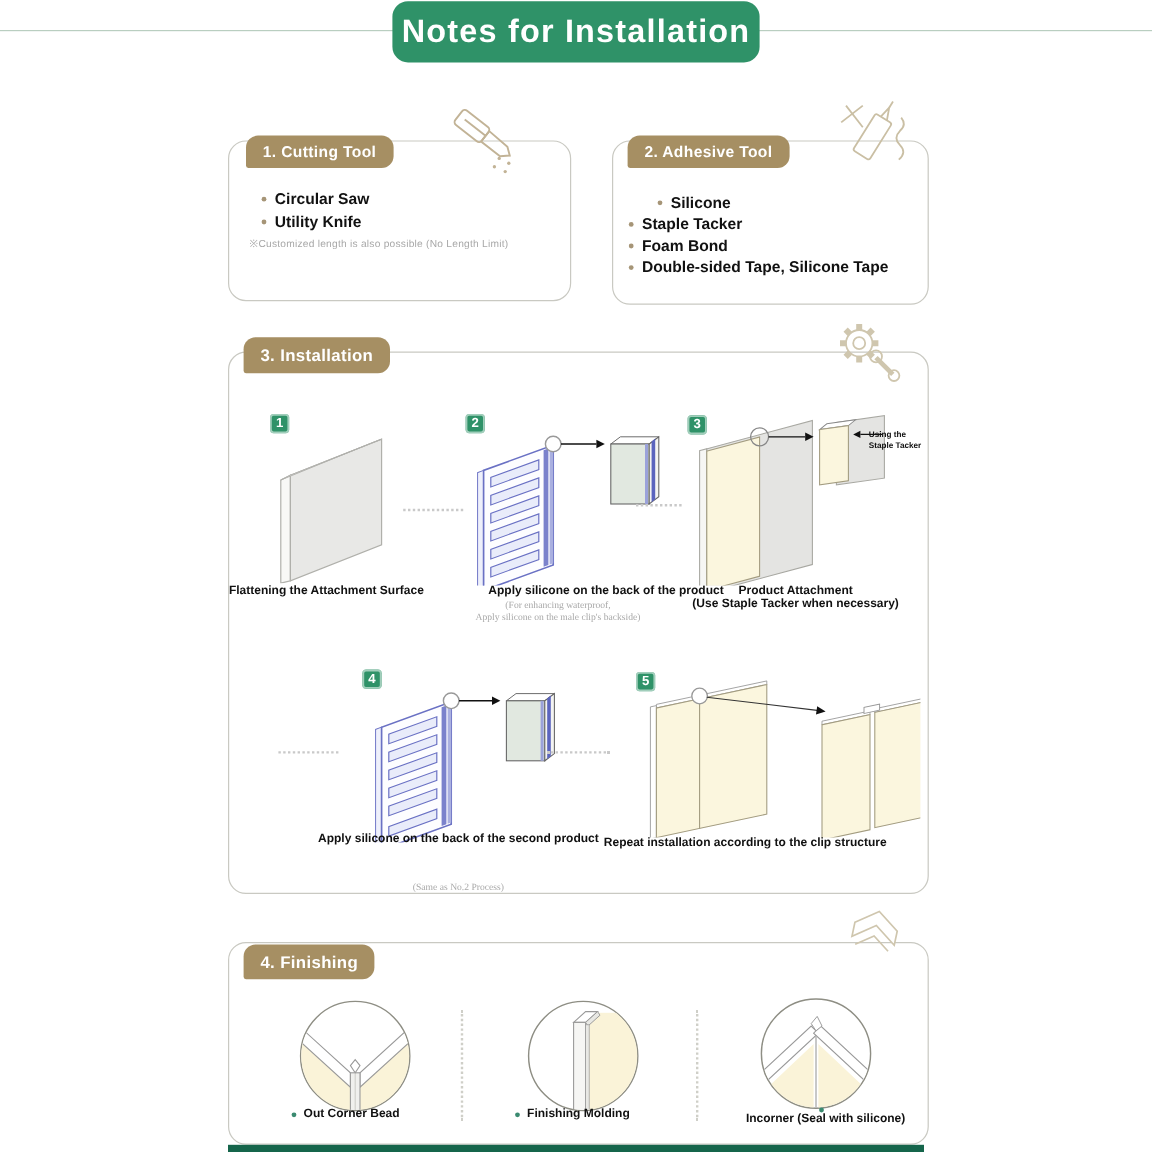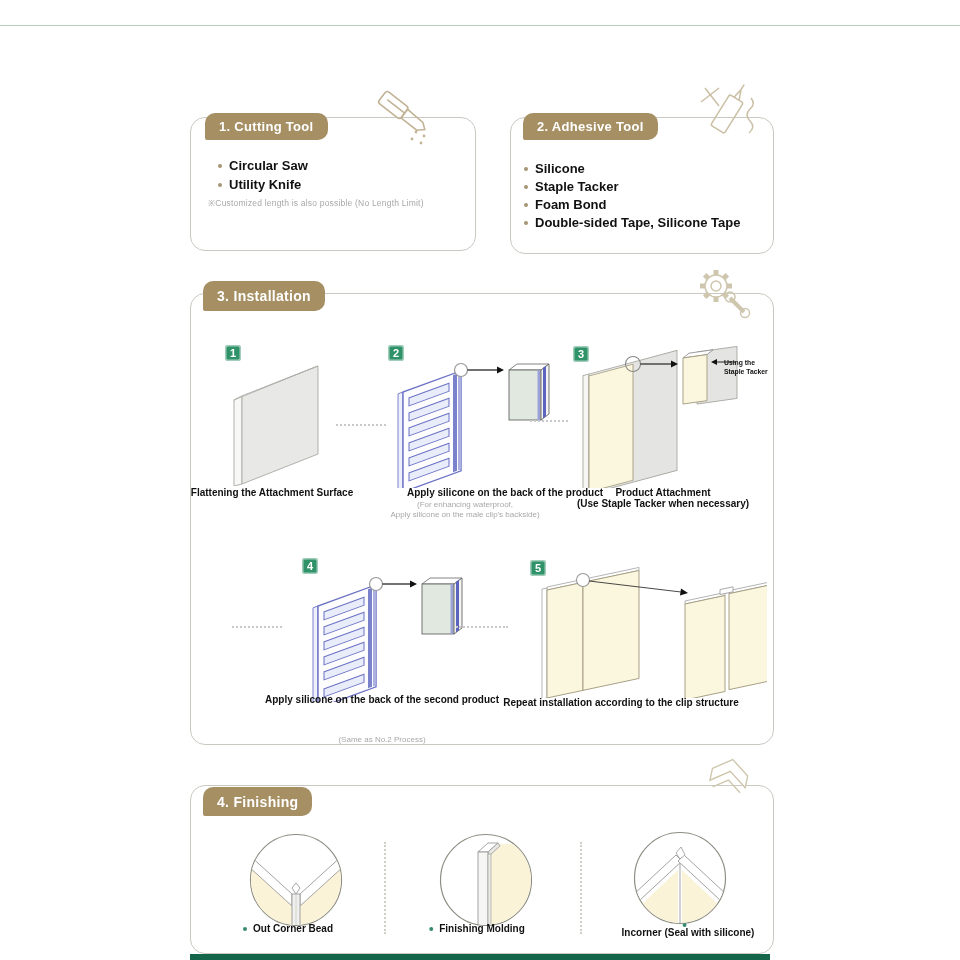--- a/index.html
+++ b/index.html
@@ -18,36 +18,39 @@
         font-size:13px;letter-spacing:.3px;}
   
   .list-item{position:absolute;display:flex;align-items:center;font-weight:bold;font-size:13px;color:#111;}
   .bullet{width:4px;height:4px;border-radius:50%;background:#a69577;margin-right:7px;flex:0 0 auto;}
   .note{position:absolute;font-size:8.5px;color:#a8a8a8;letter-spacing:.2px;}
   
   .step-badge{position:absolute;width:16px;height:16px;background:#2F9268;border-radius:3px;
         box-shadow:inset 0 0 0 1.5px rgba(255,255,255,.55);display:flex;align-items:center;
         justify-content:center;color:#fff;font-weight:bold;font-size:11px;}
   .caption{position:absolute;font-weight:bold;font-size:10px;color:#111;text-align:center;transform:translateX(-50%);white-space:nowrap;}
-  .subcaption{position:absolute;font-size:8px;color:#a8a8a8;text-align:center;transform:translateX(-50%);white-space:nowrap;}
+  .subcaption{position:absolute;font-size:8px;color:#a8a8a8;text-align:center;transform:translateX(-50%);white-space:nowrap;font-family:Liberation Serif, serif;}
   .dotted{position:absolute;border-top:2px dotted #c9c9c9;height:0;}
   .vdotted{position:absolute;border-left:2px dotted #cfcfc8;width:0;}
   .annotation{position:absolute;font-weight:bold;font-size:6.8px;color:#111;line-height:9px;text-align:left;}
   
   .circle-caption{position:absolute;display:flex;align-items:center;font-weight:bold;font-size:10px;
         color:#111;transform:translateX(-50%);white-space:nowrap;}
   .circle-caption .dot{width:4px;height:4px;border-radius:50%;background:#3a8a70;margin-right:6px;}
   #footer-bar{position:absolute;left:190px;top:954px;width:580px;height:6px;background:#15654B;}
 </style>
 </head>
 <body>
 
 <div id="page">
 
   <div id="title-rule"></div>
+  <div id="title-banner">
+    <span>Notes for Installation</span>
+  </div>
 
   <div class="box" style="left:190px;top:117px;width:284px;height:132px;"></div>
   <div class="badge" style="left:205px;top:113px;height:27px;">
     <span>1. Cutting Tool</span>
   </div>
   <svg class="abs" style="left:372px;top:88px;" width="72" height="62" viewBox="0 0 72 62">
     <g transform="rotate(38 32 26)" fill="none" stroke="#c2b396" stroke-width="1.6">
       <rect x="4" y="18" width="28" height="15" rx="3"></rect>
       <polygon points="32,20 52,21 58,25.5 52,31 32,31"></polygon>
       <line x1="32" y1="25" x2="10" y2="25"></line>
@@ -78,21 +81,21 @@
       <g transform="rotate(32 42 30)">
         <rect x="34" y="12" width="16" height="36" rx="2"></rect>
         <polyline points="39,12 41,2 45,12"></polyline>
         <line x1="41" y1="2" x2="41" y2="-4"></line>
       </g>
       <path d="M66,14 q5,6 -1,11 q-6,6 0,12 q6,6 -1,12"></path>
       <line x1="20" y1="4" x2="34" y2="22"></line>
       <line x1="34" y1="4" x2="16" y2="18"></line>
     </g>
   </svg>
-  <div class="list-item" style="left:524px;top:161px;">
+  <div class="list-item" style="left:548px;top:161px;">
     <span class="bullet"></span>
     <span>Silicone</span>
   </div>
   <div class="list-item" style="left:524px;top:179px;">
     <span class="bullet"></span>
     <span>Staple Tacker</span>
   </div>
   <div class="list-item" style="left:524px;top:197px;text-align:center;">
     <span class="bullet"></span>
     <span>Foam Bond</span>

